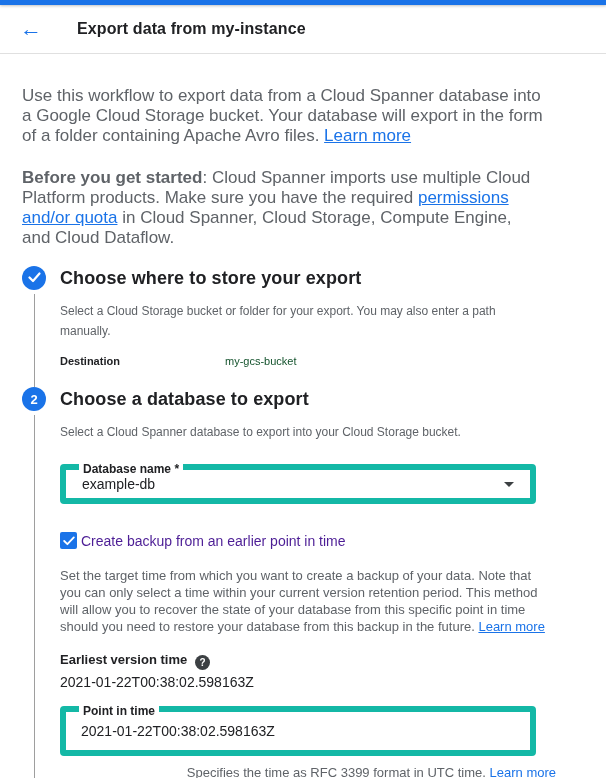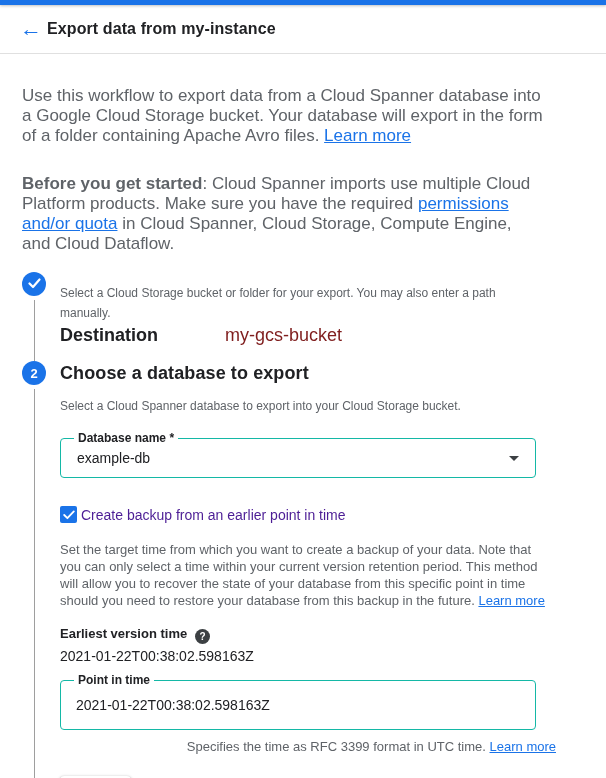--- a/index.html
+++ b/index.html
@@ -3,46 +3,46 @@
 <meta charset="utf-8">
 <style>
   * { margin:0; padding:0; box-sizing:border-box; }
   html,body { width:606px; height:778px; background:#fff; overflow:hidden;
               font-family:"Liberation Sans", sans-serif; color:#202124; }
 
   .topbar { height:5px; background:#1a73e8; box-shadow:0 1px 3px rgba(0,0,0,.25); position:relative; z-index:3;}
   .header { height:49px; display:flex; align-items:center; padding:0 20px; background:#fff;
             border-bottom:1px solid #e0e0e0; }
   .back-btn { color:#1a73e8; font-size:22px; line-height:1; cursor:pointer; width:24px; text-align:left;}
-  .page-title { font-size:16px; font-weight:700; margin-left:3px; color:#202124; letter-spacing:.1px;}
+  .page-title { font-size:16px; font-weight:700; margin-left:33px; color:#202124; letter-spacing:.1px;}
 
   .main { padding:32px 50px 0 22px; }
   .para { font-size:17px; line-height:20px; color:#5f6368; max-width:522px; }
-  .para + .para { margin-top:28px; }
+  .para + .para { margin-top:22px; }
   .para b { color:#5f6368; font-weight:700; }
   a.link { color:#1a73e8; text-decoration:underline; cursor:pointer; }
 
   .stepper { margin-top:18px; }
   .step { display:flex; }
   .rail { width:24px; display:flex; flex-direction:column; align-items:center; flex-shrink:0; }
   .step-badge { width:24px; height:24px; border-radius:50%; background:#1a73e8; color:#fff;
                 display:flex; align-items:center; justify-content:center; font-size:13px; font-weight:700;
                 flex-shrink:0; }
   .rail-line { width:1px; flex:1; background:#9e9e9e; margin-top:4px; }
   .step-content { flex:1; padding-left:14px; min-width:0; }
   .step-title { font-size:18px; font-weight:700; line-height:24px; color:#202124; letter-spacing:.1px;}
   .step-desc { margin-top:11px; font-size:12px; line-height:20px; color:#5f6368; max-width:480px;}
   .step1-content { padding-bottom:16px; }
   .step2-content { padding-bottom:24px; }
 
-  .kv-row { display:flex; margin-top:2px; font-size:18px; line-height:20px; }
+  .kv-row { display:flex; margin-top:10px; font-size:11px; line-height:20px; }
   .kv-label { width:165px; font-weight:700; color:#202124; flex-shrink:0;}
-  .kv-value { color:#7f1d1d;text-align:right; }
+  .kv-value { color:#14532d;text-align:right; }
 
-  .field { position:relative; border:1px solid #14b8a6; border-radius:4px; background:#fff; max-width:476px; }
+  .field { position:relative; border:6px solid #14b8a6; border-radius:4px; background:#fff; max-width:476px; }
   .field-label { position:absolute; top:-8px; left:13px; background:#fff; padding:0 4px;
                  font-size:12px; font-weight:700; color:#202124; line-height:15px; }
   .select-field { margin-top:22px; height:40px; display:flex; align-items:center; padding:0 16px; cursor:pointer; }
   .select-value { font-size:14px; color:#202124; flex:1; }
   .dd-arrow { width:0; height:0; border-left:5px solid transparent; border-right:5px solid transparent;
               border-top:5px solid #3c4043; margin-left:8px; }
 
   .checkbox-row { margin-top:28px; display:flex; align-items:center; cursor:pointer; }
   .checkbox { width:17px; height:17px; border-radius:2px; background:#1a73e8; display:flex;
               align-items:center; justify-content:center; flex-shrink:0; }
@@ -91,20 +91,21 @@
         <div class="step-badge">
           <span>
             <svg width="13" height="11" viewBox="0 0 13 11">
                 <path d="M1.5 5.5 L5 9 L11.5 1.5" stroke="#fff" stroke-width="2.2" fill="none" stroke-linecap="round" stroke-linejoin="round"></path>
               </svg>
           </span>
         </div>
         <div class="rail-line"></div>
       </div>
       <div class="step-content step1-content">
+        <div class="step-title">Choose where to store your export</div>
         <div class="step-desc">Select a Cloud Storage bucket or folder for your export. You may also enter a path manually.</div>
         <div class="kv-row">
           <div class="kv-label">Destination</div>
           <div class="kv-value">my-gcs-bucket</div>
         </div>
       </div>
     </div>
 
     <div class="step">
       <div class="rail">

